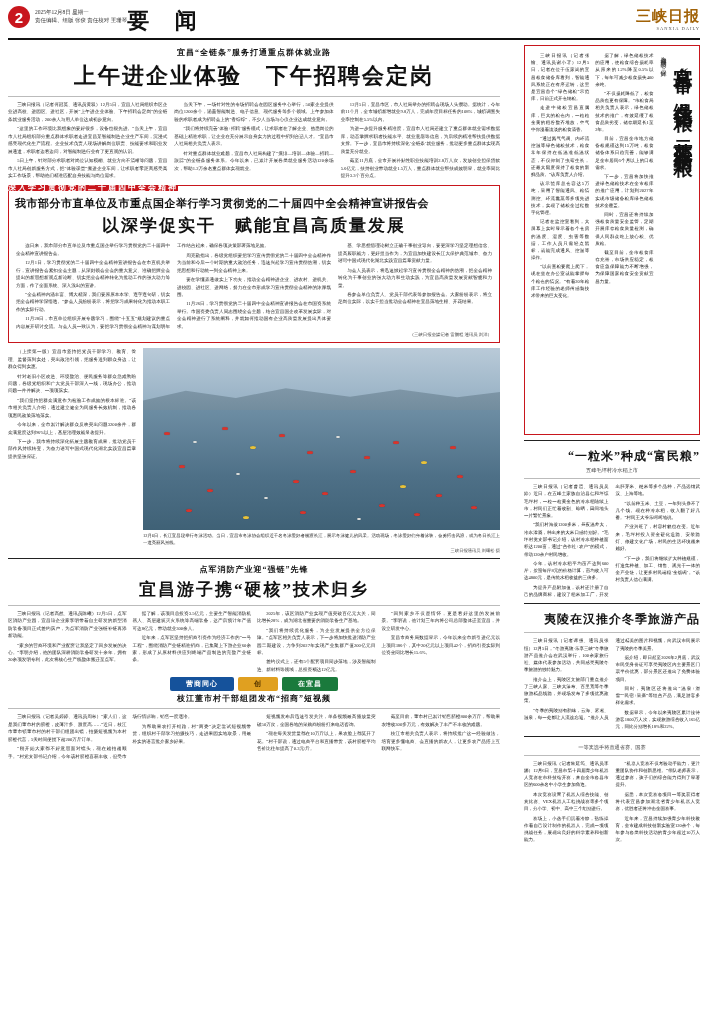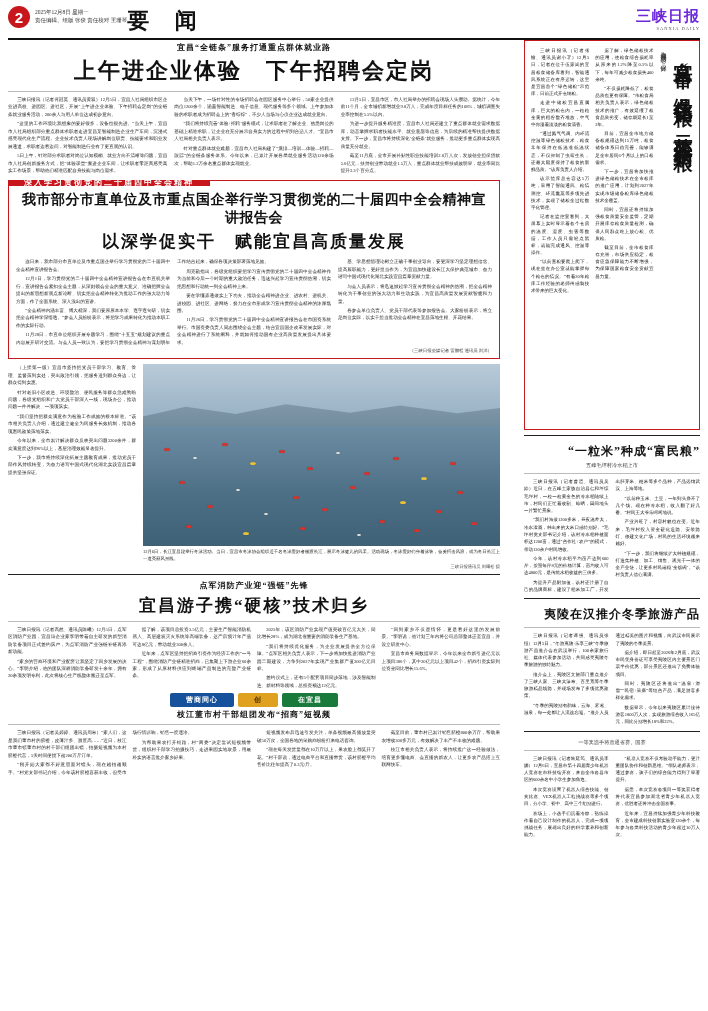--- a/index.html
+++ b/index.html
@@ -37,29 +37,30 @@
   .mast-left{font-size:5.5px;line-height:1.5;color:#333;padding-top:2px;}
   .mast-center{flex:1;text-align:left;}
   .mast-center .t{
     font-size:22px;font-weight:bold;letter-spacing:10px;
     font-family:"Liberation Serif",serif;
   }
   .mast-right{
     flex:0 0 auto;text-align:right;padding-top:1px;
   }
   .mast-right .logo{
-    color:#6d28d9;font-size:15px;font-weight:bold;letter-spacing:1px;
+    color:#a16207;font-size:15px;font-weight:bold;letter-spacing:1px;
     font-family:"Liberation Serif",serif;
   }
   .mast-right .sub{font-size:4.5px;color:#555;letter-spacing:1px;}
 
   
   .body-grid{
     display:flex;
     gap:24px;
+    margin-top:5px;
     height:955px;
   }
   .col-main{flex:1;min-width:0;}
   .col-right{width:176px;flex:0 0 176px;}
 
   
   .txt{
     font-size:4.6px;
     line-height:1.62;
     text-align:justify;
@@ -87,26 +88,26 @@
 
   
   .studybox{
     border:1px solid #c8161d;
     margin:6px 0 5px;
     padding:0 0 5px 0;
   }
   .studybox .ribbon{
     background:#c8161d;color:#fff;
     font-size:8px;font-weight:bold;letter-spacing:2px;
-    padding:3px 16px;display:inline-block;
+    padding:3px 0;display:inline-block;
     position:relative;top:-1px;left:-1px;
   }
   .studybox .ribbon-wrap{line-height:0;}
   .studybox .stitle{
-    text-align:center;font-size:14px;font-weight:bold;
+    text-align:left;font-size:11px;font-weight:bold;
     margin:4px 6px 3px;letter-spacing:.5px;
   }
   .studybox .shead{
     text-align:center;font-size:17px;font-weight:bold;
     letter-spacing:2px;margin:2px 0 5px;
   }
   .studybox .sbody{padding:0 7px;}
 
   
   .photo{

